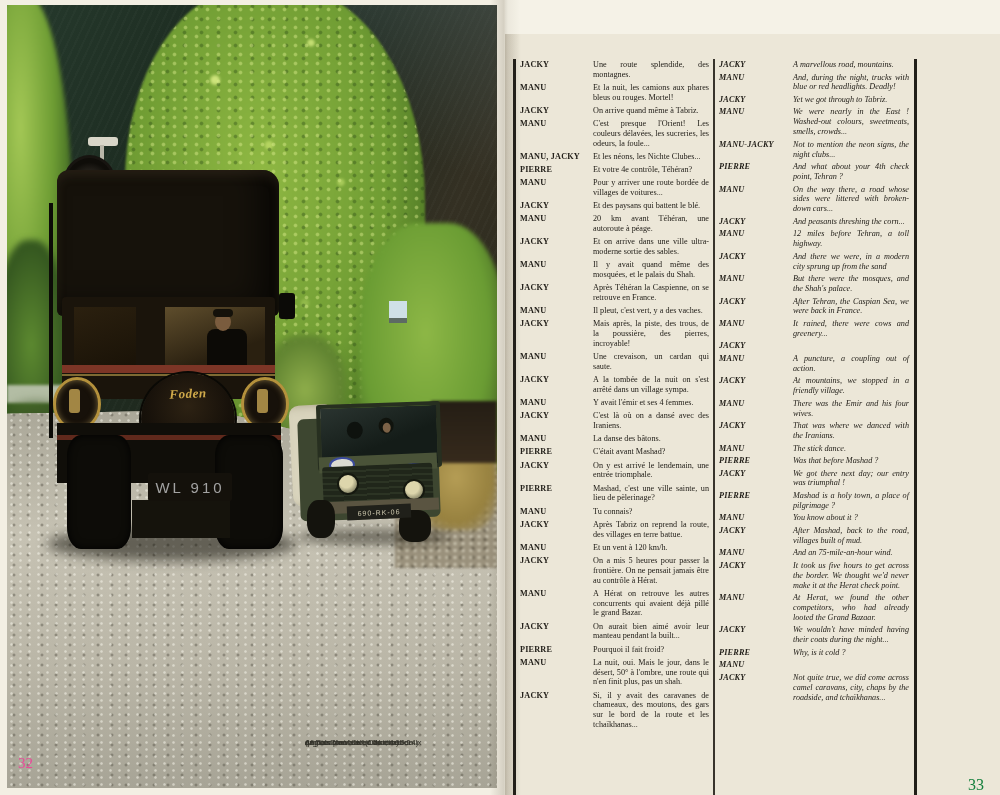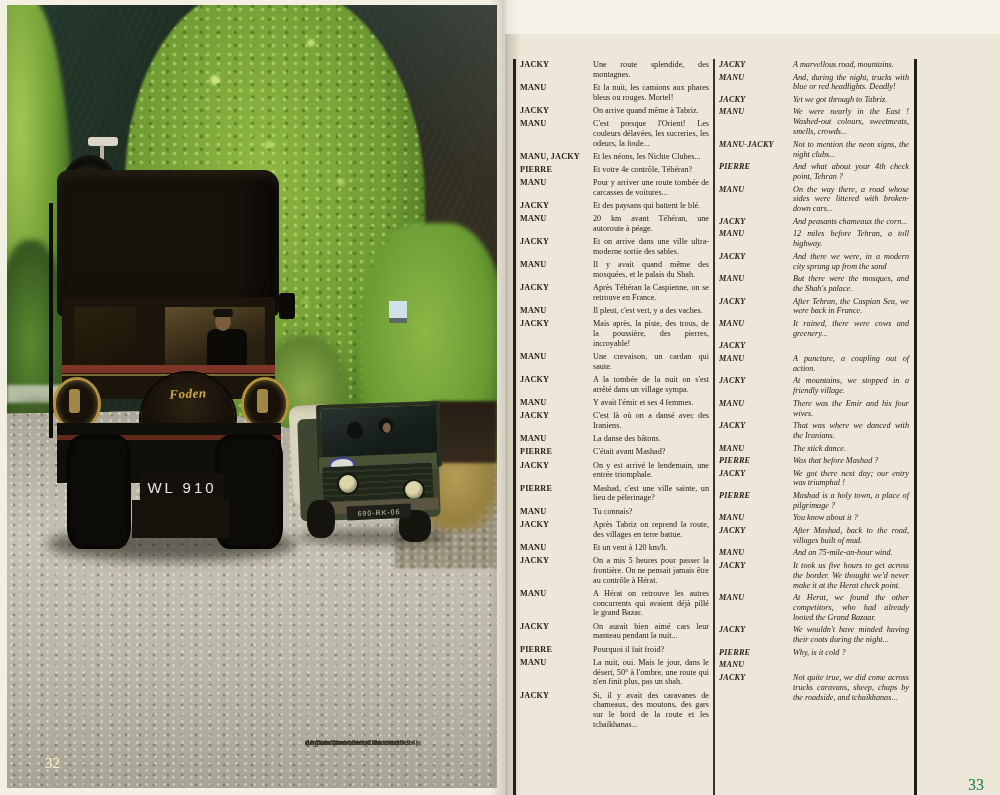--- a/index.html
+++ b/index.html
@@ -90,22 +90,22 @@
     box-shadow:0 0 0 2px #0a0905;}
   .t-brand{left:134px;top:381px;width:94px;text-align:center;font-style:italic;font-weight:bold;
     font-size:13px;color:#cfa94a;transform:rotate(-2deg);letter-spacing:.5px;}
   .t-hinge{left:172px;top:418px;width:14px;height:14px;border:2px solid #8a7434;border-radius:50%;}
   .t-plaque{width:42px;height:48px;border-radius:50%;background:#17110a;border:3px solid #b4913c;
     box-shadow:inset 0 0 6px rgba(220,190,110,.5);}
   .t-plaque.pl{left:46px;top:372px;} .t-plaque.pr{left:234px;top:372px;}
   .t-plaque i{position:absolute;left:13px;top:9px;width:11px;height:24px;background:#c5a453;border-radius:3px;opacity:.8;}
   .t-chassis{left:50px;top:418px;width:224px;height:60px;background:#100e09;}
   .t-redline2{left:50px;top:430px;width:224px;height:5px;background:#6f2e20;opacity:.85;}
-  .t-plate{left:133px;top:468px;width:84px;height:28px;background:#14110b;border-radius:2px;
-    display:flex;align-items:center;justify-content:center;color:#e5e5e5;
+  .t-plate{left:141px;top:468px;width:84px;height:28px;background:#14110b;border-radius:2px;
+    display:flex;align-items:center;justify-content:center;color:#a3a3a3;
     font-family:"Liberation Sans",sans-serif;font-size:15px;letter-spacing:3px;}
   .t-wheel{background:#0d0c08;border-radius:14px/22px;box-shadow:inset 0 0 8px #000;}
   .t-wheel.wl{left:60px;top:430px;width:64px;height:114px;}
   .t-wheel.wr{left:208px;top:430px;width:68px;height:114px;}
   .t-lowmid{left:125px;top:495px;width:98px;height:38px;background:#15130c;}
   .t-shadow{left:40px;top:522px;width:250px;height:34px;border-radius:50%;filter:blur(6px);
     background:rgba(18,16,10,.55);}
 
   
   .j-canopy{left:284px;top:400px;width:42px;height:102px;background:#d9d4bd;border-radius:10px 6px 4px 12px;
@@ -130,21 +130,21 @@
     display:flex;align-items:center;justify-content:center;color:#cfcab0;
     font-family:"Liberation Sans",sans-serif;font-size:7px;letter-spacing:1px;}
   .j-wheel{background:#14130d;border-radius:40%;}
   .j-wheel.wl{left:300px;top:495px;width:28px;height:38px;}
   .j-wheel.wr{left:392px;top:505px;width:32px;height:32px;}
   .j-shadow{left:290px;top:524px;width:152px;height:16px;border-radius:50%;filter:blur(5px);
     background:rgba(22,19,12,.45);}
 
   .photo-caption{left:298px;top:733px;width:172px;text-align:center;color:#33322a;
     font-family:"Liberation Sans",sans-serif;font-size:8px;line-height:9.5px;}
-  .pageno-left{left:38px;top:750px;color:#fef9c3;font-size:15px;}
+  .pageno-left{left:11px;top:750px;color:#ec4899;font-size:15px;}
 
   
   .right-page{position:absolute;left:505px;top:0;width:538px;height:795px;background:#ece7d8;margin-top:34px;}
   .right-page::before{content:"";position:absolute;left:0;top:0;width:16px;height:795px;
     background:linear-gradient(90deg,rgba(70,58,36,.18),transparent);}
   .right-page::after{content:"";position:absolute;right:0;top:0;width:14px;height:795px;
     background:linear-gradient(270deg,rgba(70,58,36,.10),transparent);}
   .rule{position:absolute;top:25px;height:758px;background:#221f19;}
   .rule-l{left:8px;width:3px;}
   .rule-m{left:208px;width:2px;background:#38342c;}
@@ -288,21 +288,21 @@
           <div class="line">Et les néons, les Nichte Clubes...</div>
         </div>
 
         <div class="entry">
           <div class="speaker">PIERRE</div>
           <div class="line">Et votre 4e contrôle, Téhéran?</div>
         </div>
 
         <div class="entry">
           <div class="speaker">MANU</div>
-          <div class="line">Pour y arriver une route tombée de carcasses de voitures...</div>
+          <div class="line">Pour y arriver une route bordée de villages de voitures...</div>
         </div>
 
         <div class="entry">
           <div class="speaker">JACKY</div>
           <div class="line">Et des paysans qui battent le blé.</div>
         </div>
 
         <div class="entry">
           <div class="speaker">MANU</div>
           <div class="line">20 km avant Téhéran, une autoroute à péage.</div>
@@ -393,21 +393,21 @@
           <div class="line">On a mis 5 heures pour passer la frontière. On ne pensait jamais être au contrôle à Hérat.</div>
         </div>
 
         <div class="entry">
           <div class="speaker">MANU</div>
           <div class="line">A Hérat on retrouve les autres concurrents qui avaient déjà pillé le grand Bazar.</div>
         </div>
 
         <div class="entry">
           <div class="speaker">JACKY</div>
-          <div class="line">On aurait bien aimé cars leur manteau pendant la nuit...</div>
+          <div class="line">On aurait bien aimé avoir leur manteau pendant la built...</div>
         </div>
 
         <div class="entry">
           <div class="speaker">PIERRE</div>
           <div class="line">Pourquoi il fait froid?</div>
         </div>
 
         <div class="entry">
           <div class="speaker">MANU</div>
           <div class="line">La nuit, oui. Mais le jour, dans le désert, 50° à l'ombre, une route qui n'en finit plus, pas un shah.</div>
@@ -451,21 +451,21 @@
           <div class="line">And what about your 4th check point, Tehran ?</div>
         </div>
 
         <div class="entry">
           <div class="speaker">MANU</div>
           <div class="line">On the way there, a road whose sides were littered with broken-down cars...</div>
         </div>
 
         <div class="entry">
           <div class="speaker">JACKY</div>
-          <div class="line">And peasants chameaux the corn...</div>
+          <div class="line">And peasants threshing the corn...</div>
         </div>
 
         <div class="entry">
           <div class="speaker">MANU</div>
           <div class="line">12 miles before Tehran, a toll highway.</div>
         </div>
 
         <div class="entry">
           <div class="speaker">JACKY</div>
           <div class="line">And there we were, in a modern city sprung up from the sand</div>
@@ -564,21 +564,21 @@
           <div class="speaker">PIERRE</div>
           <div class="line">Why, is it cold ?</div>
         </div>
 
         <div class="entry">
           <div class="speaker">MANU</div>
         </div>
 
         <div class="entry">
           <div class="speaker">JACKY</div>
-          <div class="line">Not quite true, we did come across trucks caravans, sheep, chaps by the roadside, and tchaïkhanas...</div>
+          <div class="line">Not quite true, we did come across camel caravans, city, chaps by the roadside, and tchaïkhanas...</div>
         </div>
       </div>
 
     <div class="pageno-right">33</div>
   </div>
 
   <div class="gutter"></div>
 </div>
 
 </body></html>

